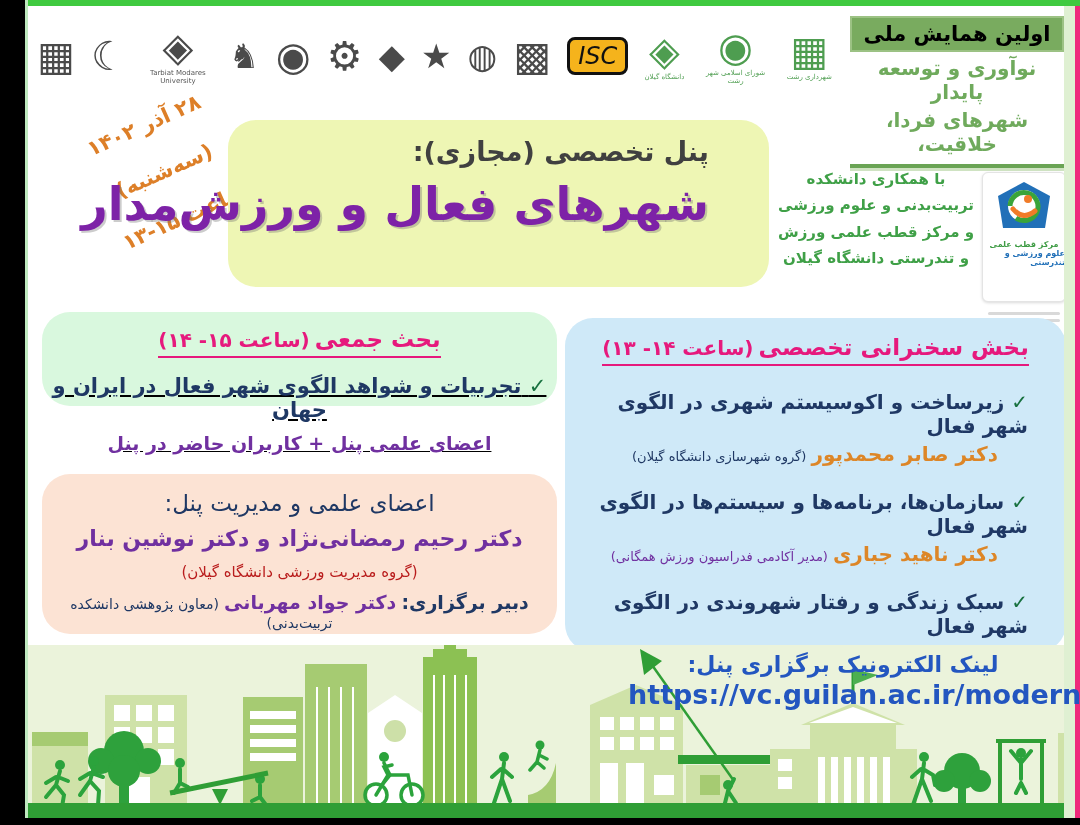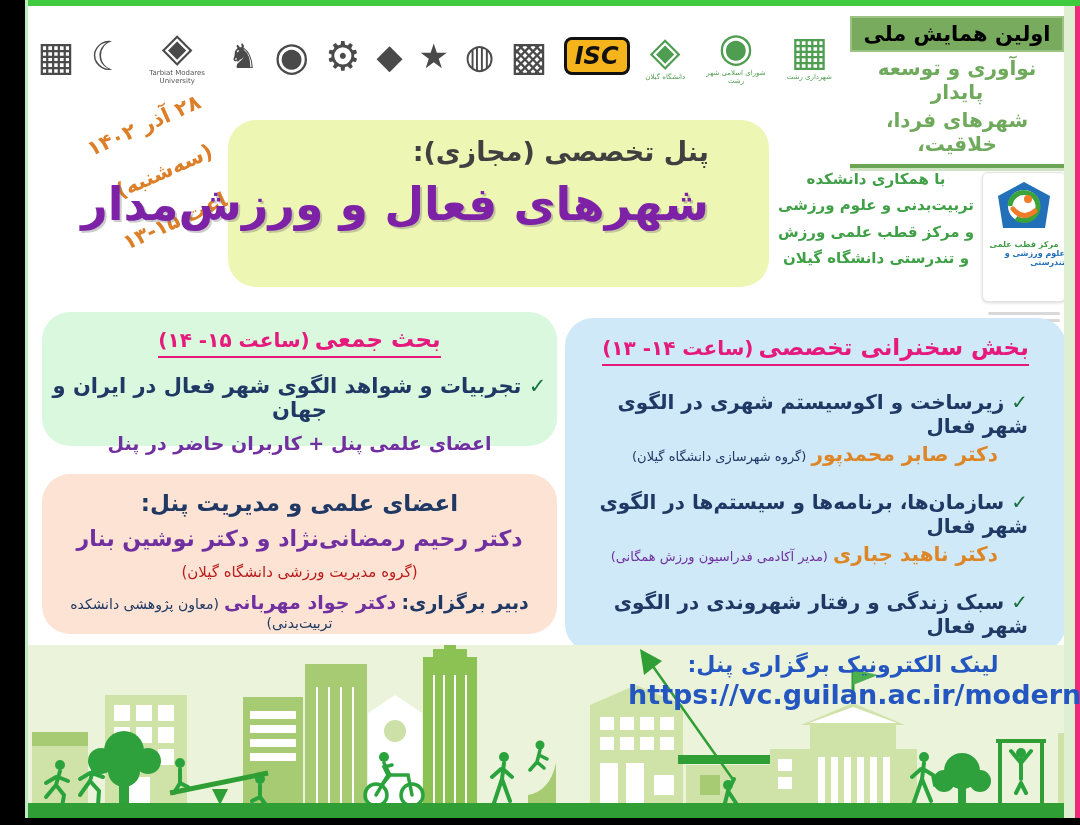--- a/index.html
+++ b/index.html
@@ -15,21 +15,21 @@
   
   .logos{position:absolute;top:10px;left:12px;width:795px;height:92px;display:flex;
          direction:ltr;align-items:center;justify-content:space-between;}
   .logo{display:flex;flex-direction:column;align-items:center;justify-content:center;text-align:center;}
   .logo-glyph{font-size:40px;line-height:1;color:#4a4a4a;}
   .logo.small .logo-glyph{font-size:34px;}
   .logo-caption{font-size:7px;color:#555;margin-top:2px;line-height:1.2;max-width:70px;}
   .logo.green .logo-glyph{color:#4e9d50;}
   .logo.green .logo-caption{color:#4e9d50;}
   .logo-isc{background:#f5b31c;color:#111;border:3px solid #111;border-radius:8px;
-            font-weight:bold;font-style:italic;font-size:24px;padding:4px 8px;line-height:1;}
+            font-weight:normal;font-style:italic;font-size:24px;padding:4px 8px;line-height:1;}
 
   
   .banner{position:absolute;top:16px;right:16px;width:214px;text-align:center;}
   .banner-box{background:#79ab5f;border:2px solid #9cc284;color:#000000;font-weight:bold;
               font-size:21px;padding:4px 2px;letter-spacing:1px;}
   .banner-line{color:#6faa5c;font-weight:bold;font-size:20px;margin-top:4px;}
   .banner-divider{height:4px;background:#6aa455;margin-top:8px;box-shadow:0 3px 0 #cfe3c2;}
 
   
   .collab{position:absolute;top:166px;right:104px;width:200px;text-align:center;
@@ -49,34 +49,34 @@
 
   
   .title-card{position:absolute;left:203px;top:120px;width:541px;height:167px;background:#eef6b4;
               border-radius:28px;box-sizing:border-box;padding:16px 60px 0 24px;}
   .title-kicker{color:#404040;font-weight:bold;font-size:27px;text-align:right;}
   .title-main{color:#7d22a7;font-weight:bold;font-size:46px;text-align:center;margin-top:10px;
               text-shadow:2px 2px 0 rgba(110,110,110,.35);white-space:nowrap;}
 
   
   .card{position:absolute;border-radius:28px;box-sizing:border-box;}
-  .card-green{left:17px;top:312px;width:515px;height:134px;background:#d9f8de;padding-top:14px;}
+  .card-green{left:17px;top:312px;width:515px;height:94px;background:#d9f8de;padding-top:14px;text-decoration:underline;}
   .card-pink{left:17px;top:474px;width:515px;height:160px;background:#fce3d4;padding-top:16px;}
   .card-blue{left:540px;top:318px;width:501px;height:334px;background:#cfe9f8;padding-top:16px;}
 
   .card-heading{text-align:center;}
   .card-heading .hd{display:inline-block;border-bottom:2px solid #e6197d;padding-bottom:4px;}
   .hd-title{color:#e6197d;font-weight:bold;font-size:23px;}
   .hd-time{color:#e6197d;font-size:20px;font-weight:bold;}
 
   .check{color:#17713f;font-weight:bold;}
   .gd-topic{color:#1f3864;font-weight:bold;font-size:21px;text-align:center;margin-top:16px;}
   .gd-participants{color:#7030a0;font-weight:bold;font-size:19px;text-align:center;margin-top:10px;}
 
-  .pm-heading{color:#1f3864;font-weight:bold;font-size:23px;text-align:center;}
+  .pm-heading{color:#1f3864;font-weight:normal;font-size:23px;text-align:center;}
   .pm-names{color:#7030a0;font-weight:bold;font-size:22px;text-align:center;margin-top:10px;}
   .pm-affil{color:#b91c1c;font-size:15px;text-align:center;margin-top:12px;}
   .pm-secretary{text-align:center;margin-top:10px;}
   .pm-sec-label{color:#1f3864;font-weight:bold;font-size:19px;}
   .pm-sec-name{color:#7030a0;font-weight:bold;font-size:19px;}
   .pm-sec-affil{color:#1f3864;font-size:14px;}
 
   .lecture-item{padding:0 38px 0 16px;margin-top:24px;}
   .lec-topic{color:#1f3864;font-weight:bold;font-size:20px;text-align:right;}
   .lec-speaker{text-align:right;padding-right:30px;margin-top:4px;}

